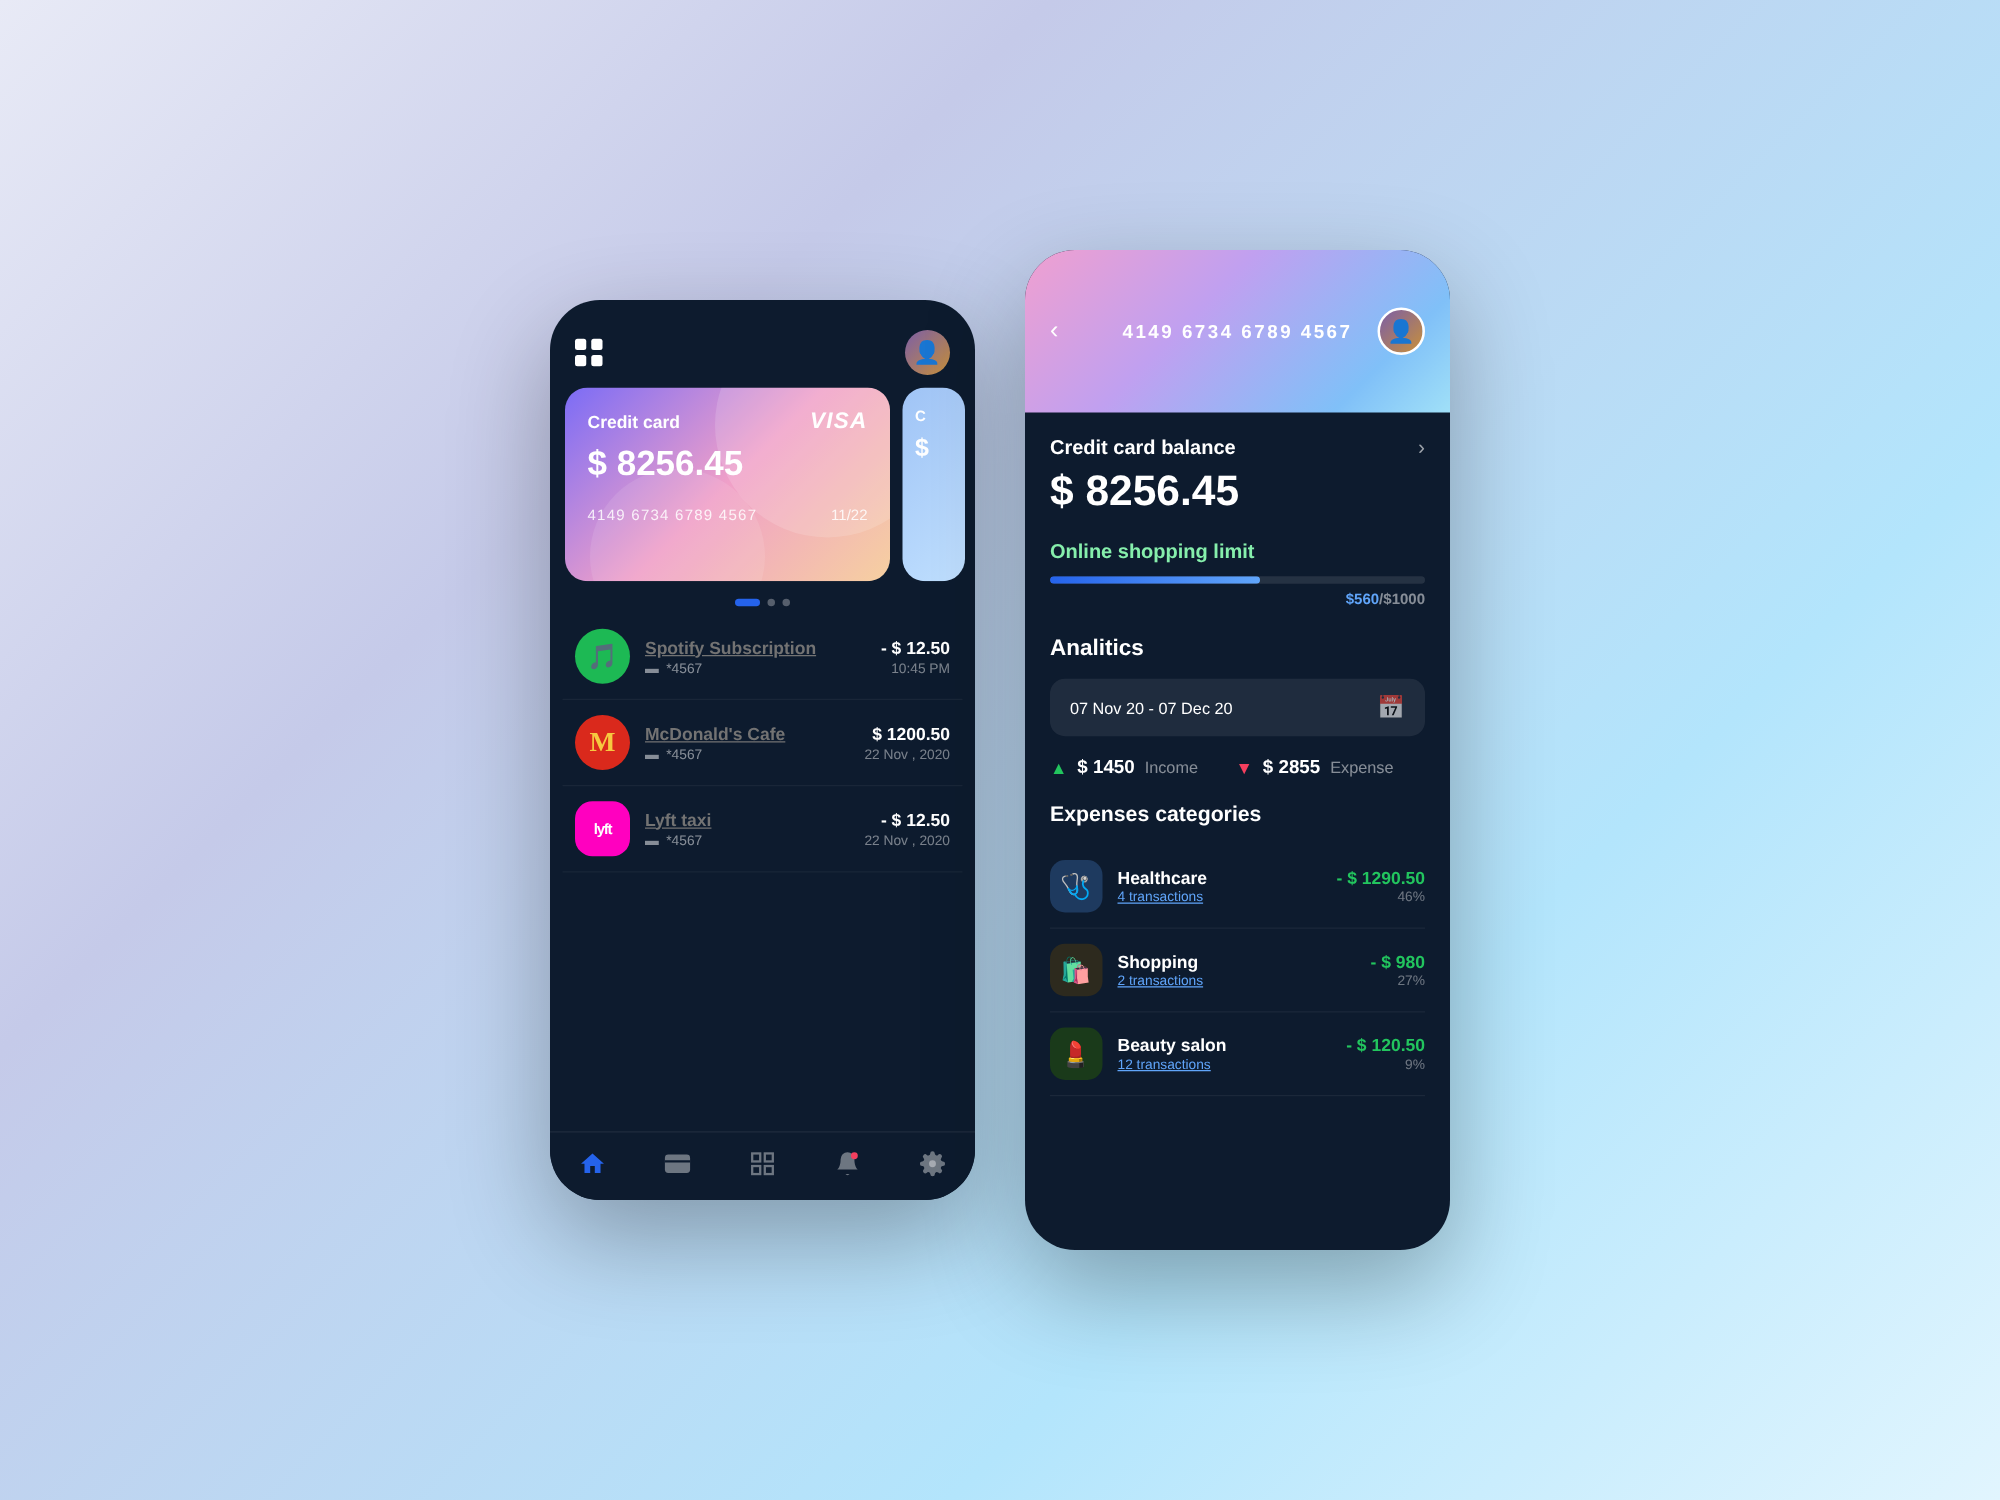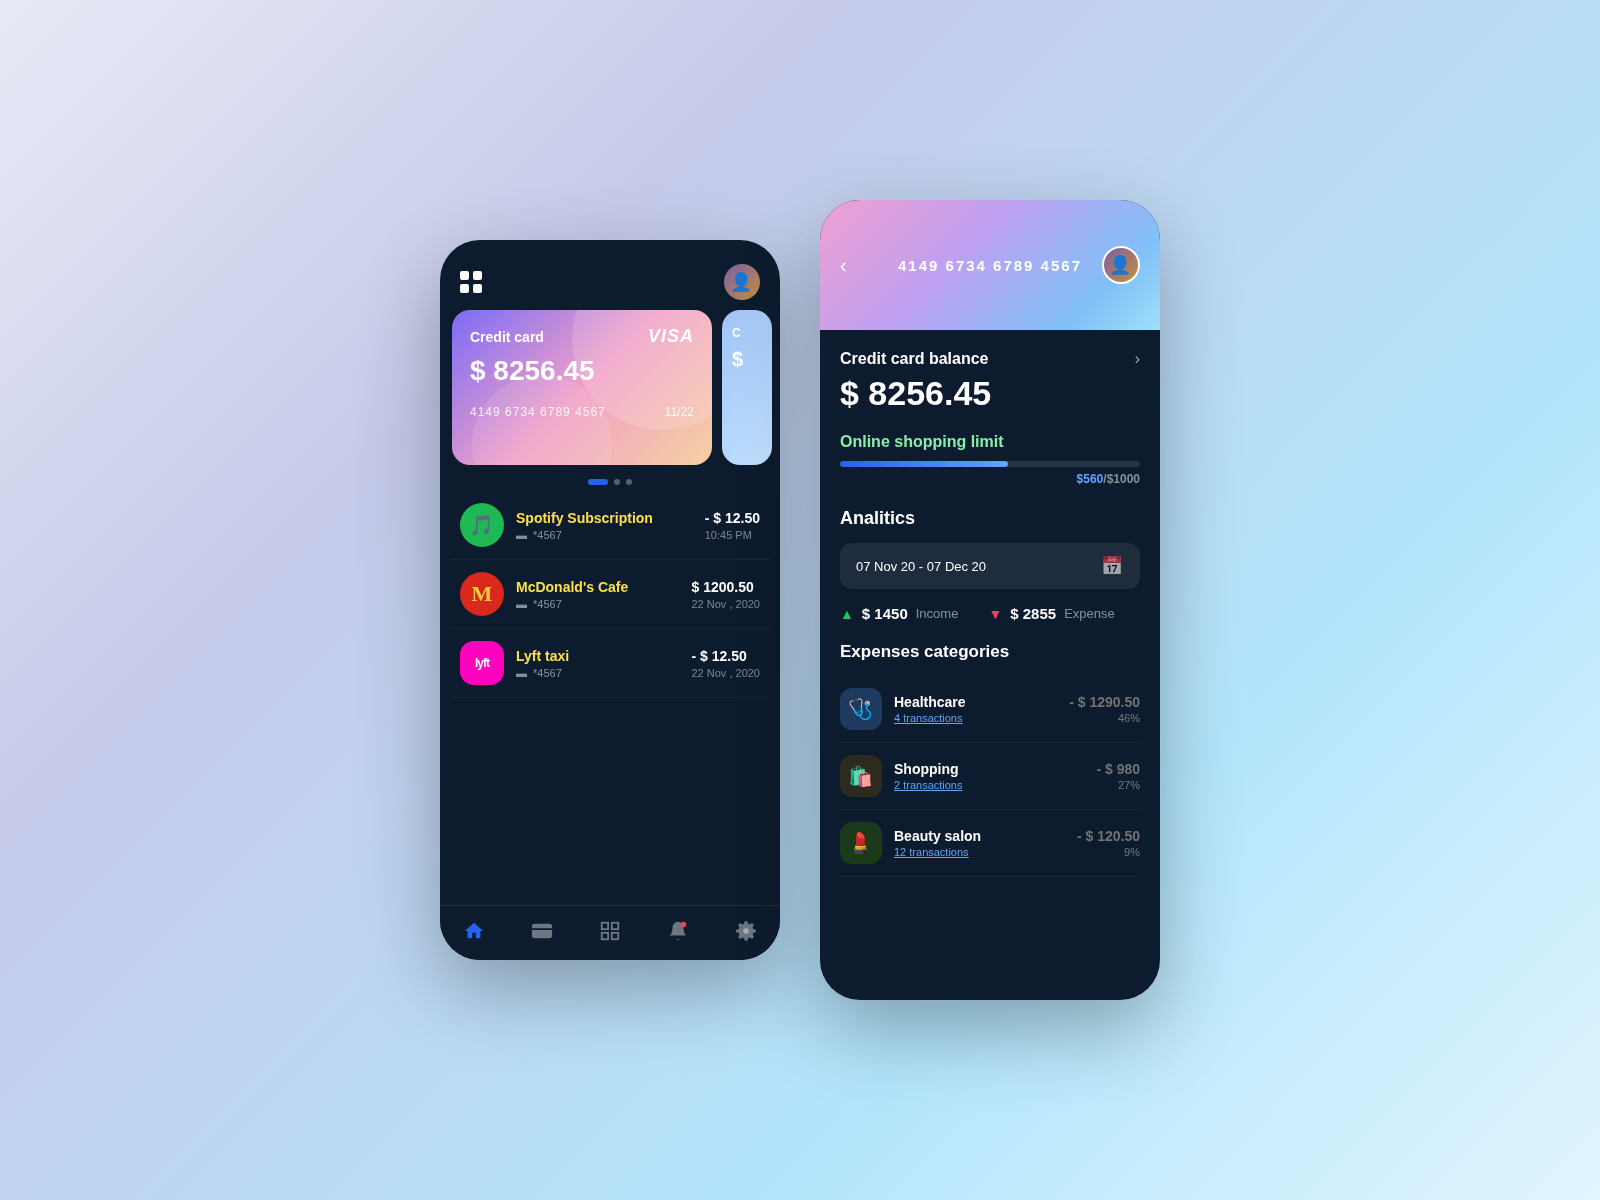--- a/index.html
+++ b/index.html
@@ -253,44 +253,45 @@
     .tx-logo.spotify { background: #1db954; }
     .tx-logo.mcdonalds { background: #da291c; }
     .tx-logo.lyft { background: #ff00bf; border-radius: 14px; }
 
     .tx-info {
       flex: 1;
       margin-left: 12px;
     }
 
     .tx-name {
-      color: #fde047;
+      color: #737373;
       font-size: 14px;
       font-weight: 600;
+      text-decoration: underline;
     }
 
     .tx-sub {
       display: flex;
       align-items: center;
       gap: 6px;
       margin-top: 3px;
     }
 
     .tx-card-icon {
       color: rgba(255,255,255,0.5);
       font-size: 11px;
     }
 
     .tx-card-num {
       color: rgba(255,255,255,0.5);
       font-size: 11px;
     }
 
     .tx-right {
-      text-align: left;
+      text-align: right;
     }
 
     .tx-amount {
       color: white;
       font-size: 14px;
       font-weight: 600;
     }
 
     .tx-amount.negative { color: white; }
     .tx-amount.positive { color: white; }
@@ -566,21 +567,21 @@
       font-size: 11px;
       text-decoration: underline;
       margin-top: 2px;
     }
 
     .cat-right {
       text-align: right;
     }
 
     .cat-amount {
-      color: #737373;
+      color: #22c55e;
       font-size: 14px;
       font-weight: 600;
     }
 
     .cat-percent {
       color: rgba(255,255,255,0.4);
       font-size: 11px;
       margin-top: 2px;
     }
 

